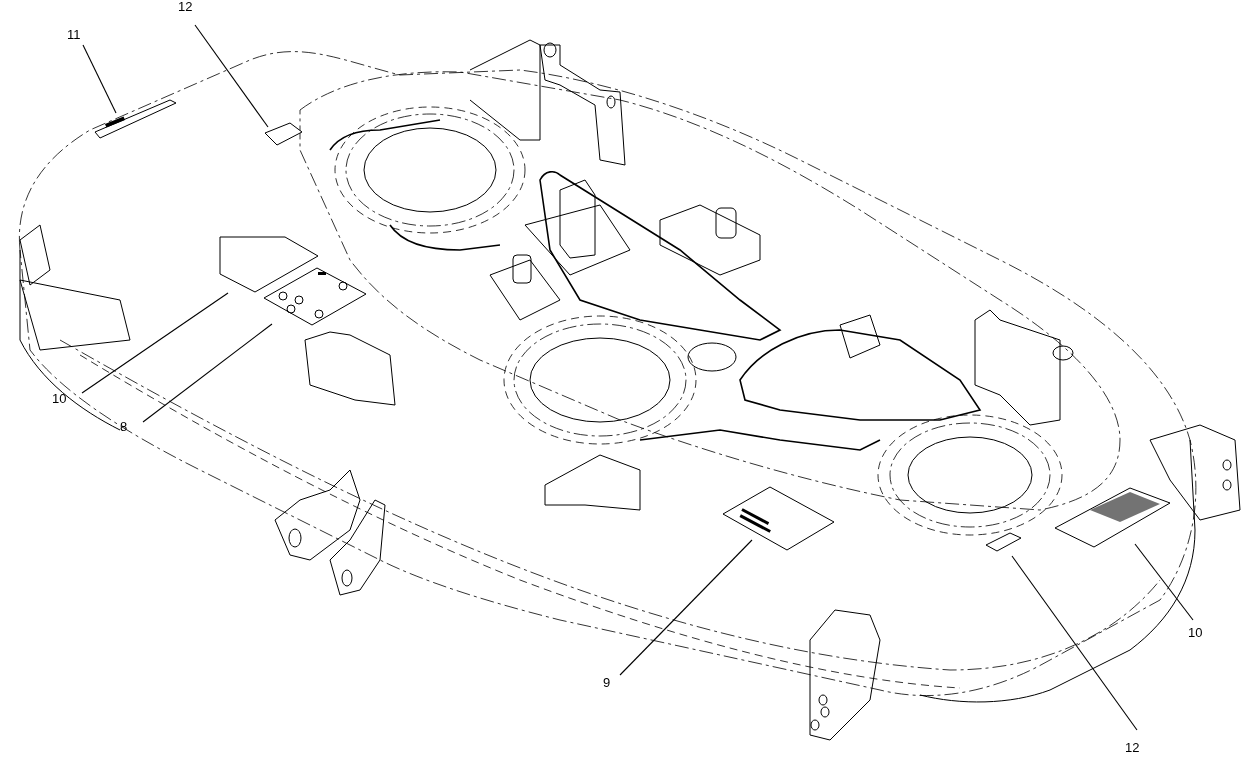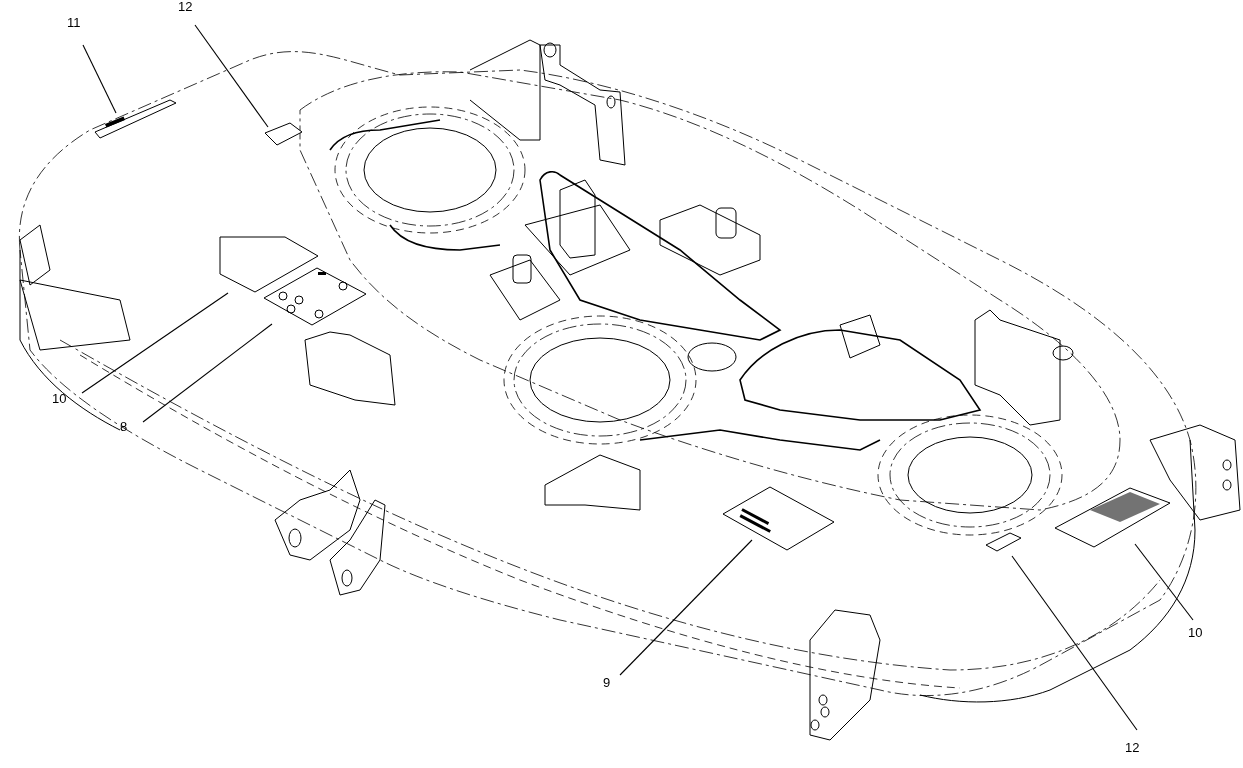--- a/index.html
+++ b/index.html
@@ -124,20 +124,20 @@
     <line class="leader" x1="83" y1="45" x2="116" y2="113"></line>
     <line class="leader" x1="195" y1="25" x2="268" y2="127"></line>
     <line class="leader" x1="82" y1="393" x2="228" y2="293"></line>
     <line class="leader" x1="143" y1="422" x2="272" y2="324"></line>
     <line class="leader" x1="620" y1="675" x2="752" y2="540"></line>
     <line class="leader" x1="1193" y1="620" x2="1135" y2="544"></line>
     <line class="leader" x1="1137" y1="730" x2="1012" y2="556"></line>
   </g>
 </svg>
 
-  <span class="callout" style="left:67px;top:16px;">11</span>
+  <span class="callout" style="left:67px;top:28px;">11</span>
   <span class="callout" style="left:178px;top:0px;">12</span>
   <span class="callout" style="left:52px;top:392px;">10</span>
   <span class="callout" style="left:120px;top:420px;">8</span>
   <span class="callout" style="left:603px;top:676px;">9</span>
   <span class="callout" style="left:1188px;top:626px;">10</span>
   <span class="callout" style="left:1125px;top:741px;">12</span>
 </div>
 
 </body></html>

